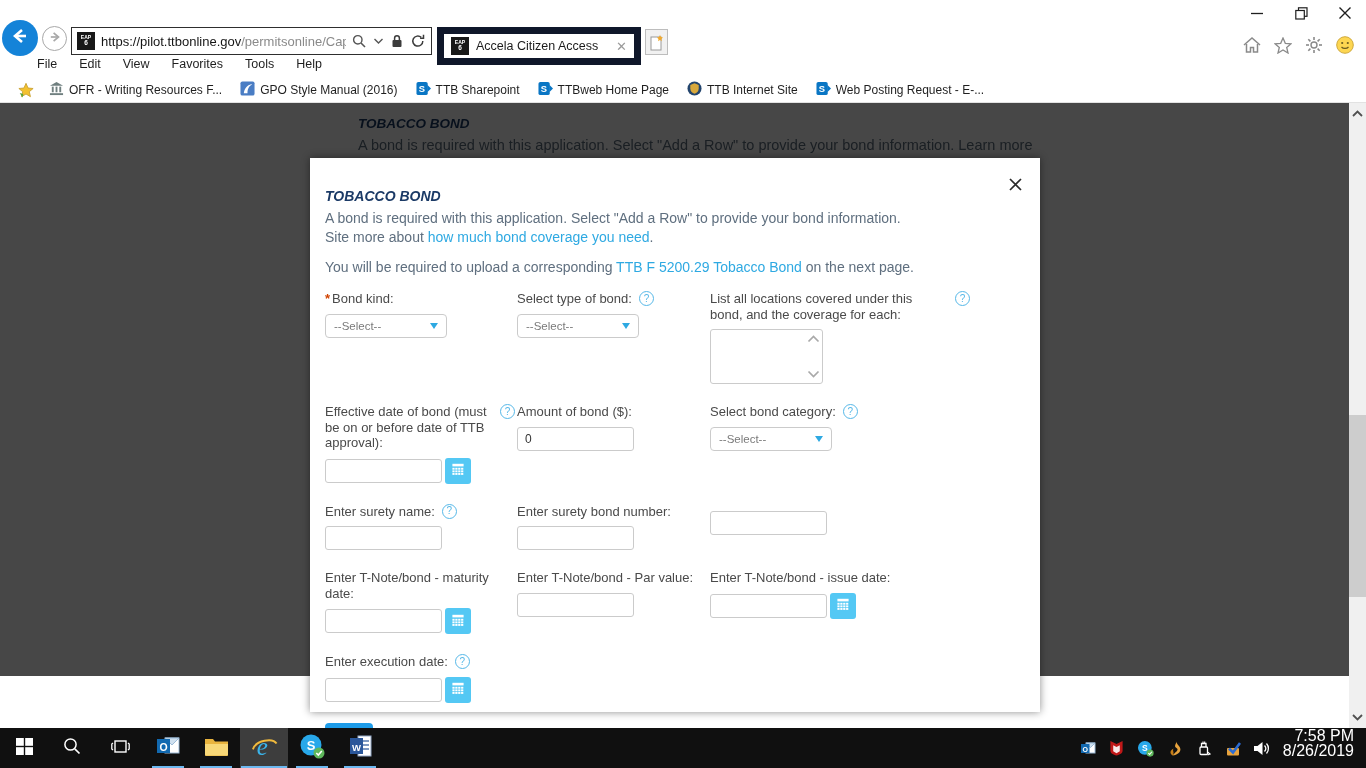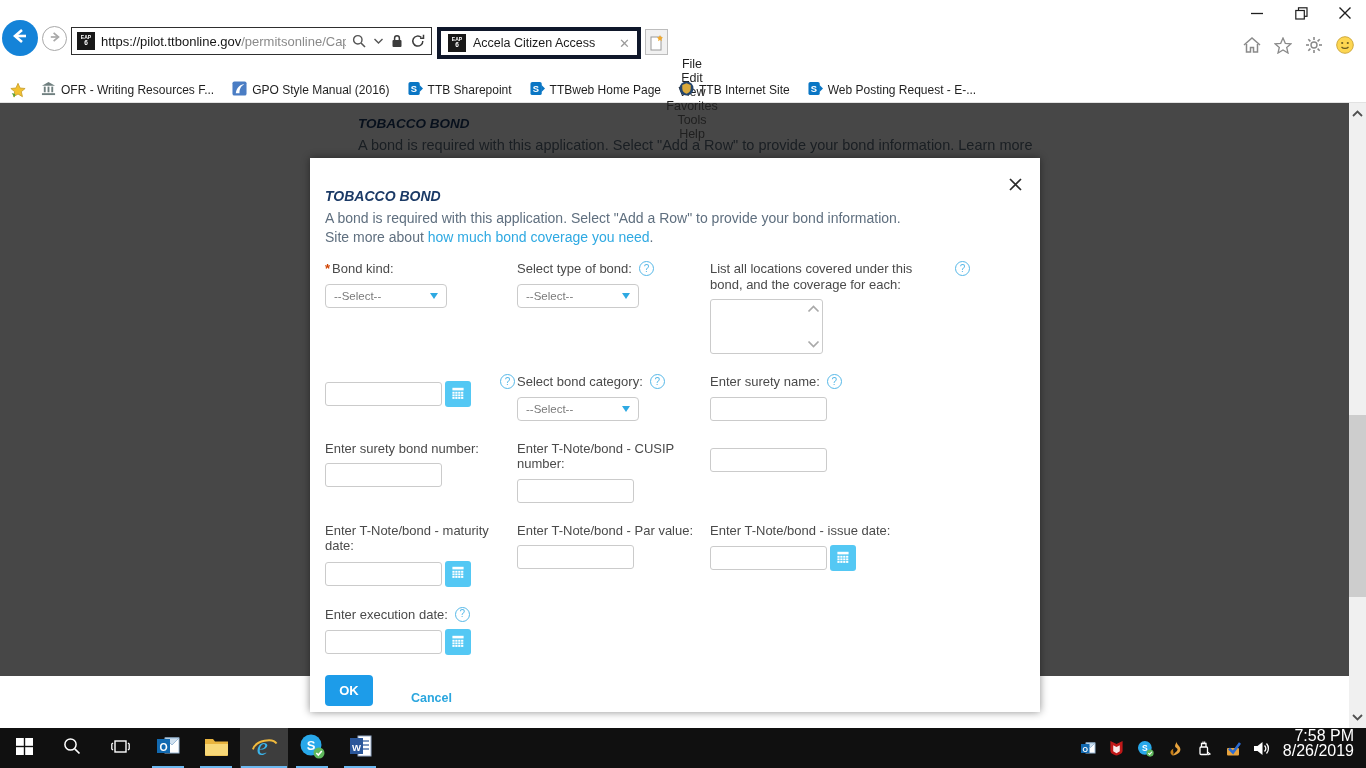--- a/index.html
+++ b/index.html
@@ -17,31 +17,31 @@
               background:#fff; display:flex; align-items:center; padding:0 4px 0 5px; }
   .favicon { width:18px; height:18px; background:#181818; color:#fff; font-weight:bold;
              display:flex; flex-direction:column; align-items:center; justify-content:center;
              line-height:1; flex-shrink:0; }
   .favicon .f1 { font-size:5px; } .favicon .f2 { font-size:6.5px; }
   .url-text { font-size:13px; margin-left:6px; white-space:nowrap; overflow:hidden; flex:1; }
   .url-text .host { color:#151515; } .url-text .path { color:#8a8a8a; }
   .addr-icons { display:flex; align-items:center; gap:8px; padding:0 2px 0 6px; flex-shrink:0; }
   .addr-icons .ic { display:flex; align-items:center; }
   .tab { position:absolute; left:437px; top:27px; width:204px; height:29px; background:#fff;
-         border:4px solid #0f172a; display:flex; align-items:center; padding:12px 7px; }
+         border:7px solid #0f172a; display:flex; align-items:center; padding:12px 7px; }
   .tab-title { font-size:12.5px; color:#1c1c1c; margin-left:7px; flex:1; white-space:nowrap; overflow:hidden; }
   .tab-close { color:#9a9a9a; font-size:13px; cursor:default; }
   .newtab-btn { position:absolute; left:645px; top:29px; width:23px; height:26px; background:#f1f1f1;
                 border:1px solid #bdbdbd; display:flex; align-items:center; justify-content:center; }
   .win-btns { position:absolute; right:14px; top:6px; display:flex; gap:30px; align-items:center; }
   .win-btns .wb { display:flex; align-items:center; justify-content:center; width:14px; height:14px; }
   .tool-icons { position:absolute; right:12px; top:36px; display:flex; gap:13px; align-items:center; }
-  .menu-row { height:21px; display:flex; align-items:center; padding-left:18px; background:#fff;flex-direction:column; }
+  .menu-row { height:21px; display:flex; align-items:flex-start; padding-left:26px; background:#fff; }
   .menu-item { font-size:12.5px; color:#1f1f1f; padding:0 11px; }
-  .fav-row { height:25px; display:flex; align-items:center; padding-left:8px; background:#fff;
+  .fav-row { height:25px; display:flex; align-items:center; padding-left:16px; background:#fff;
              border-bottom:1px solid #e2e2e2; }
   .fav-star { margin:0 6px 0 2px; display:flex; }
   .fav-item { display:flex; align-items:center; gap:5px; padding:0 9px; font-size:12px; color:#1f1f1f; white-space:nowrap; }
 
   
   .page-area { position:absolute; top:103px; left:0; width:1366px; height:573px; background:#ffffff; }
   .bg-heading { position:absolute; left:358px; top:13px; font-size:13.5px; font-weight:bold; font-style:italic; color:#1b3a66; }
   .bg-line { position:absolute; left:358px; font-size:14.5px; color:#5f6f7f; white-space:nowrap; }
   .bg-line.l1 { top:34px; } .bg-line.l2 { top:53px; }
   .bg-line a { color:#2ea9e2; text-decoration:none; }
@@ -303,20 +303,23 @@
     <span class="modal-close">
         <svg width="13" height="13" viewBox="0 0 13 13">
           <path d="M1 1 L12 12 M12 1 L1 12" stroke="#2a2a2a" stroke-width="1.7"></path>
         </svg>
       </span>
     <div class="m-title">TOBACCO BOND</div>
     <div class="m-intro">
       <span>A bond is required with this application. Select "Add a Row" to provide your bond information.</span><br>
       <span>Site more about </span><a href="#">how much bond coverage you need</a><span>.</span>
     </div>
+    <div class="m-upload">
+      <span>You will be required to upload a corresponding </span><a href="#">TTB F 5200.29 Tobacco Bond</a><span> on the next page.</span>
+    </div>
 
     <div class="form-grid">
         <div class="field">
           <div class="field-label"><span class="req">*</span><span class="lbl-text">Bond kind:</span></div>
           <div class="control">
             <div class="sel">
               <span>--Select--</span>
               <span class="sel-arrow"></span>
             </div>
           </div>
@@ -341,21 +344,21 @@
               </span>
               <span class="chev dn">
                 <svg width="13" height="8" viewBox="0 0 13 8">
                   <path d="M1.5 1.5 L6.5 6.5 L11.5 1.5" fill="none" stroke="#a9a9a9" stroke-width="1.7"></path>
                 </svg>
               </span>
             </div>
           </div>
         </div>
         <div class="field">
-          <div class="field-label has-abs-help"><span class="help abs">?</span></div>
+          <div class="field-label has-abs-help"><span class="lbl-text">Effective date of bond (must be on or before date of TTB approval):</span><span class="help abs">?</span></div>
           <div class="control">
             <div class="date-wrap">
               <input class="txt" type="text" style="">
               <button class="cal-btn">
                 <span><svg width="16" height="16" viewBox="0 0 16 16">
                     <rect x="2.4" y="2.8" width="11.2" height="2.6" fill="#fff"></rect>
                     <rect x="2.4" y="6.8" width="2.2" height="1.9" fill="#fff"></rect>
                     <rect x="5.3" y="6.8" width="2.2" height="1.9" fill="#fff"></rect>
                     <rect x="8.2" y="6.8" width="2.2" height="1.9" fill="#fff"></rect>
                     <rect x="11.1" y="6.8" width="2.2" height="1.9" fill="#fff"></rect>
@@ -366,38 +369,38 @@
                     <rect x="2.4" y="12" width="2.2" height="1.9" fill="#fff"></rect>
                     <rect x="5.3" y="12" width="2.2" height="1.9" fill="#fff"></rect>
                     <rect x="8.2" y="12" width="2.2" height="1.9" fill="#fff"></rect>
                     <rect x="11.1" y="12" width="2.2" height="1.9" fill="#fff"></rect>
                   </svg></span>
               </button>
             </div>
           </div>
         </div>
         <div class="field">
+          <div class="field-label"><span class="lbl-text">Amount of bond ($):</span></div>
+          <div class="control"><input class="txt" type="text" value="0" style=""></div>
+        </div>
+        <div class="field">
           <div class="field-label"><span class="lbl-text">Select bond category:</span><span class="help">?</span></div>
           <div class="control">
             <div class="sel">
               <span>--Select--</span>
               <span class="sel-arrow"></span>
             </div>
           </div>
         </div>
         <div class="field">
           <div class="field-label"><span class="lbl-text">Enter surety name:</span><span class="help">?</span></div>
           <div class="control"><input class="txt" type="text" style=""></div>
         </div>
         <div class="field">
           <div class="field-label"><span class="lbl-text">Enter surety bond number:</span></div>
-          <div class="control"><input class="txt" type="text" style=""></div>
-        </div>
-        <div class="field">
-          <div class="field-label"><span class="lbl-text">Enter T-Note/bond - CUSIP number:</span></div>
           <div class="control"><input class="txt" type="text" style=""></div>
         </div>
         <div class="field">
           <div class="control"><input class="txt" type="text" style=""></div>
         </div>
         <div class="field">
           <div class="field-label"><span class="lbl-text">Enter T-Note/bond - maturity date:</span></div>
           <div class="control">
             <div class="date-wrap">
               <input class="txt" type="text" style="">

